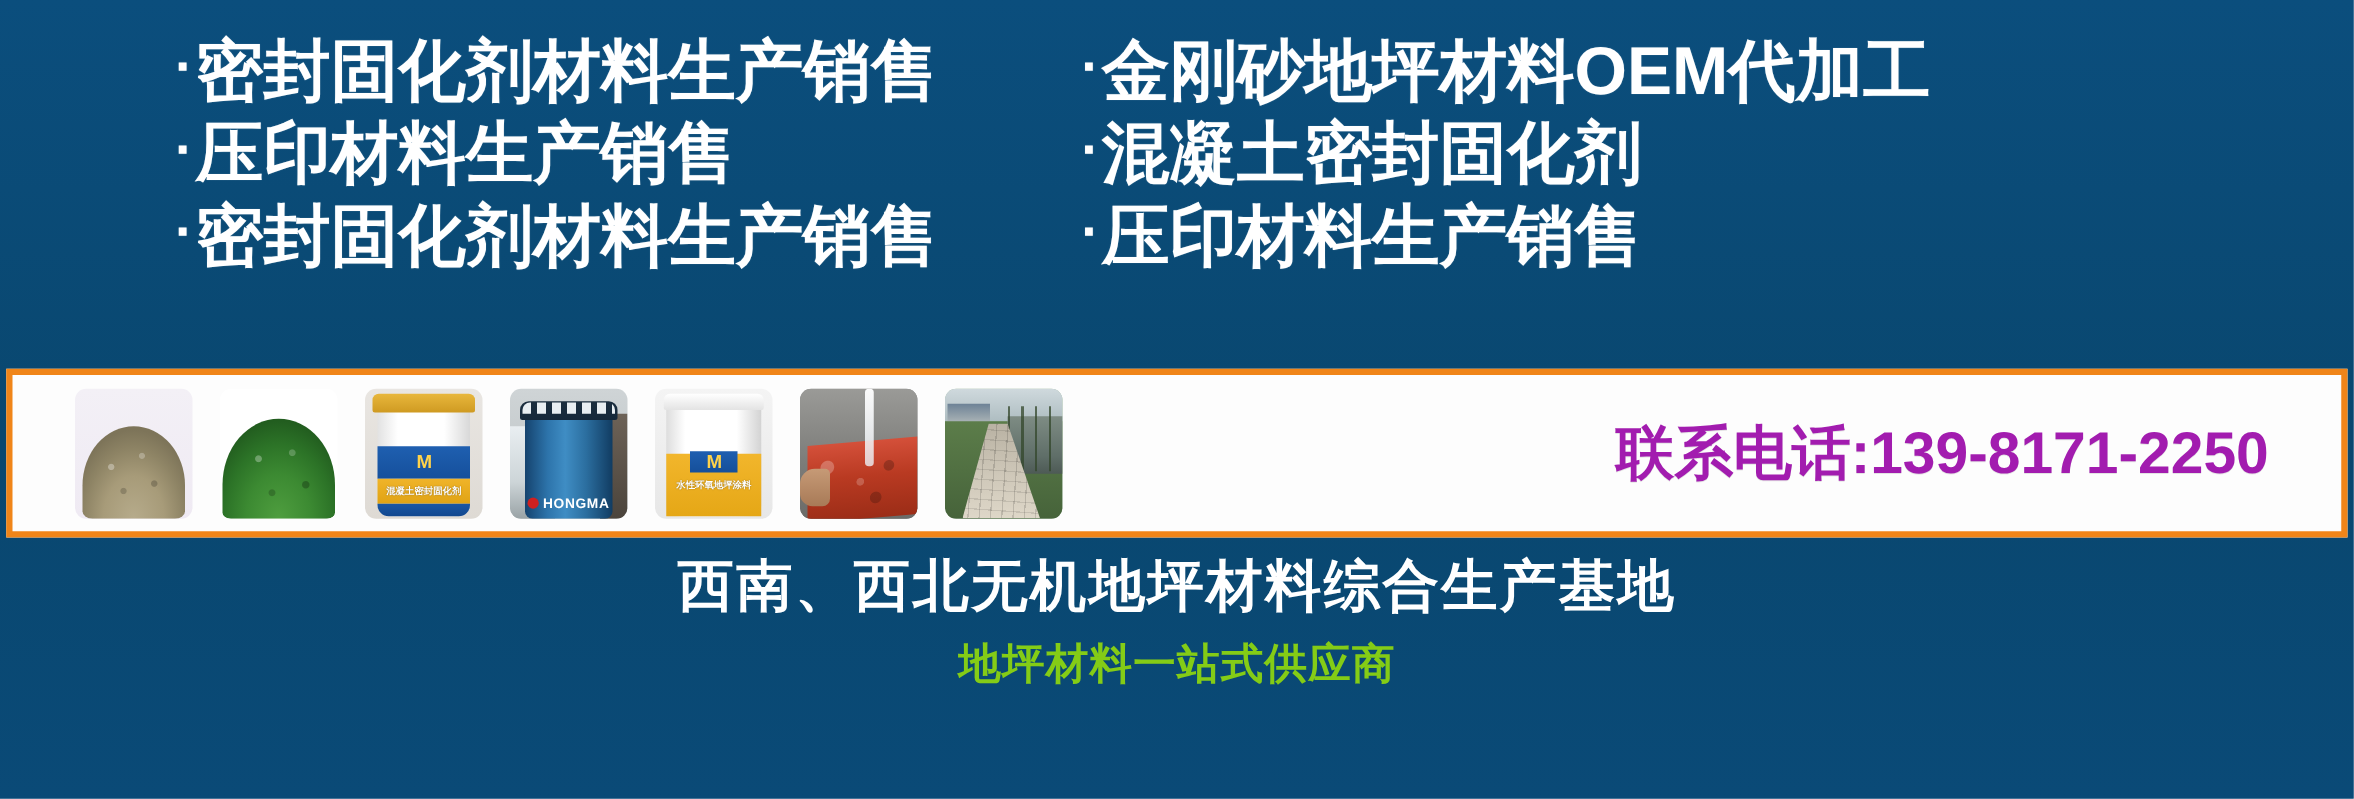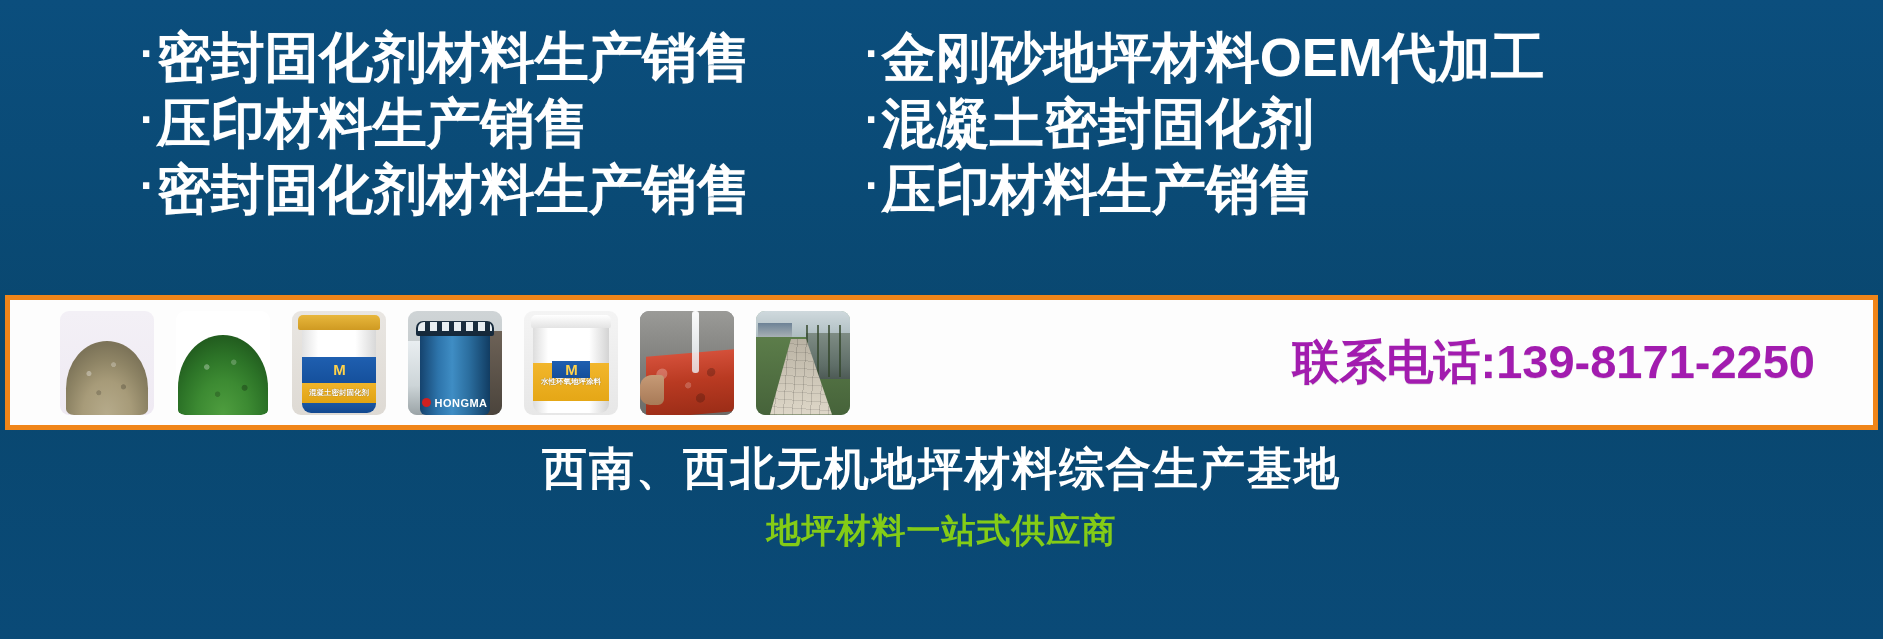--- a/index.html
+++ b/index.html
@@ -218,21 +218,21 @@
     position:absolute; left:9px; right:9px; top:8px; bottom:2px;
     background: linear-gradient(90deg,#dddddd 0%, #ffffff 20%, #ffffff 74%, #d3d3d3 100%);
     border-radius: 4px 4px 9px 9px;
   }
   .t-pail-epoxy .lidtop {
     position:absolute; left:7px; right:7px; top:4px; height:13px;
     background: linear-gradient(180deg,#ffffff 0%, #e3e3e3 100%);
     border-radius: 5px 5px 2px 2px;
   }
   .t-pail-epoxy .yellowband {
-    position:absolute; left:9px; right:9px; top:52px; height:38px;
+    position:absolute; left:9px; right:9px; top:52px; height:50px;
     background: linear-gradient(180deg,#f2b62c 0%, #e5a716 100%);
     display:flex; flex-direction:column; align-items:center; justify-content:center;
   }
   .t-pail-epoxy .blueplate {
     position:absolute; left:28px; right:28px; top:50px; height:17px;
     background: linear-gradient(180deg,#1f5fb0 0%, #154f9a 100%);
     display:flex; align-items:center; justify-content:center;
   }
 
   

